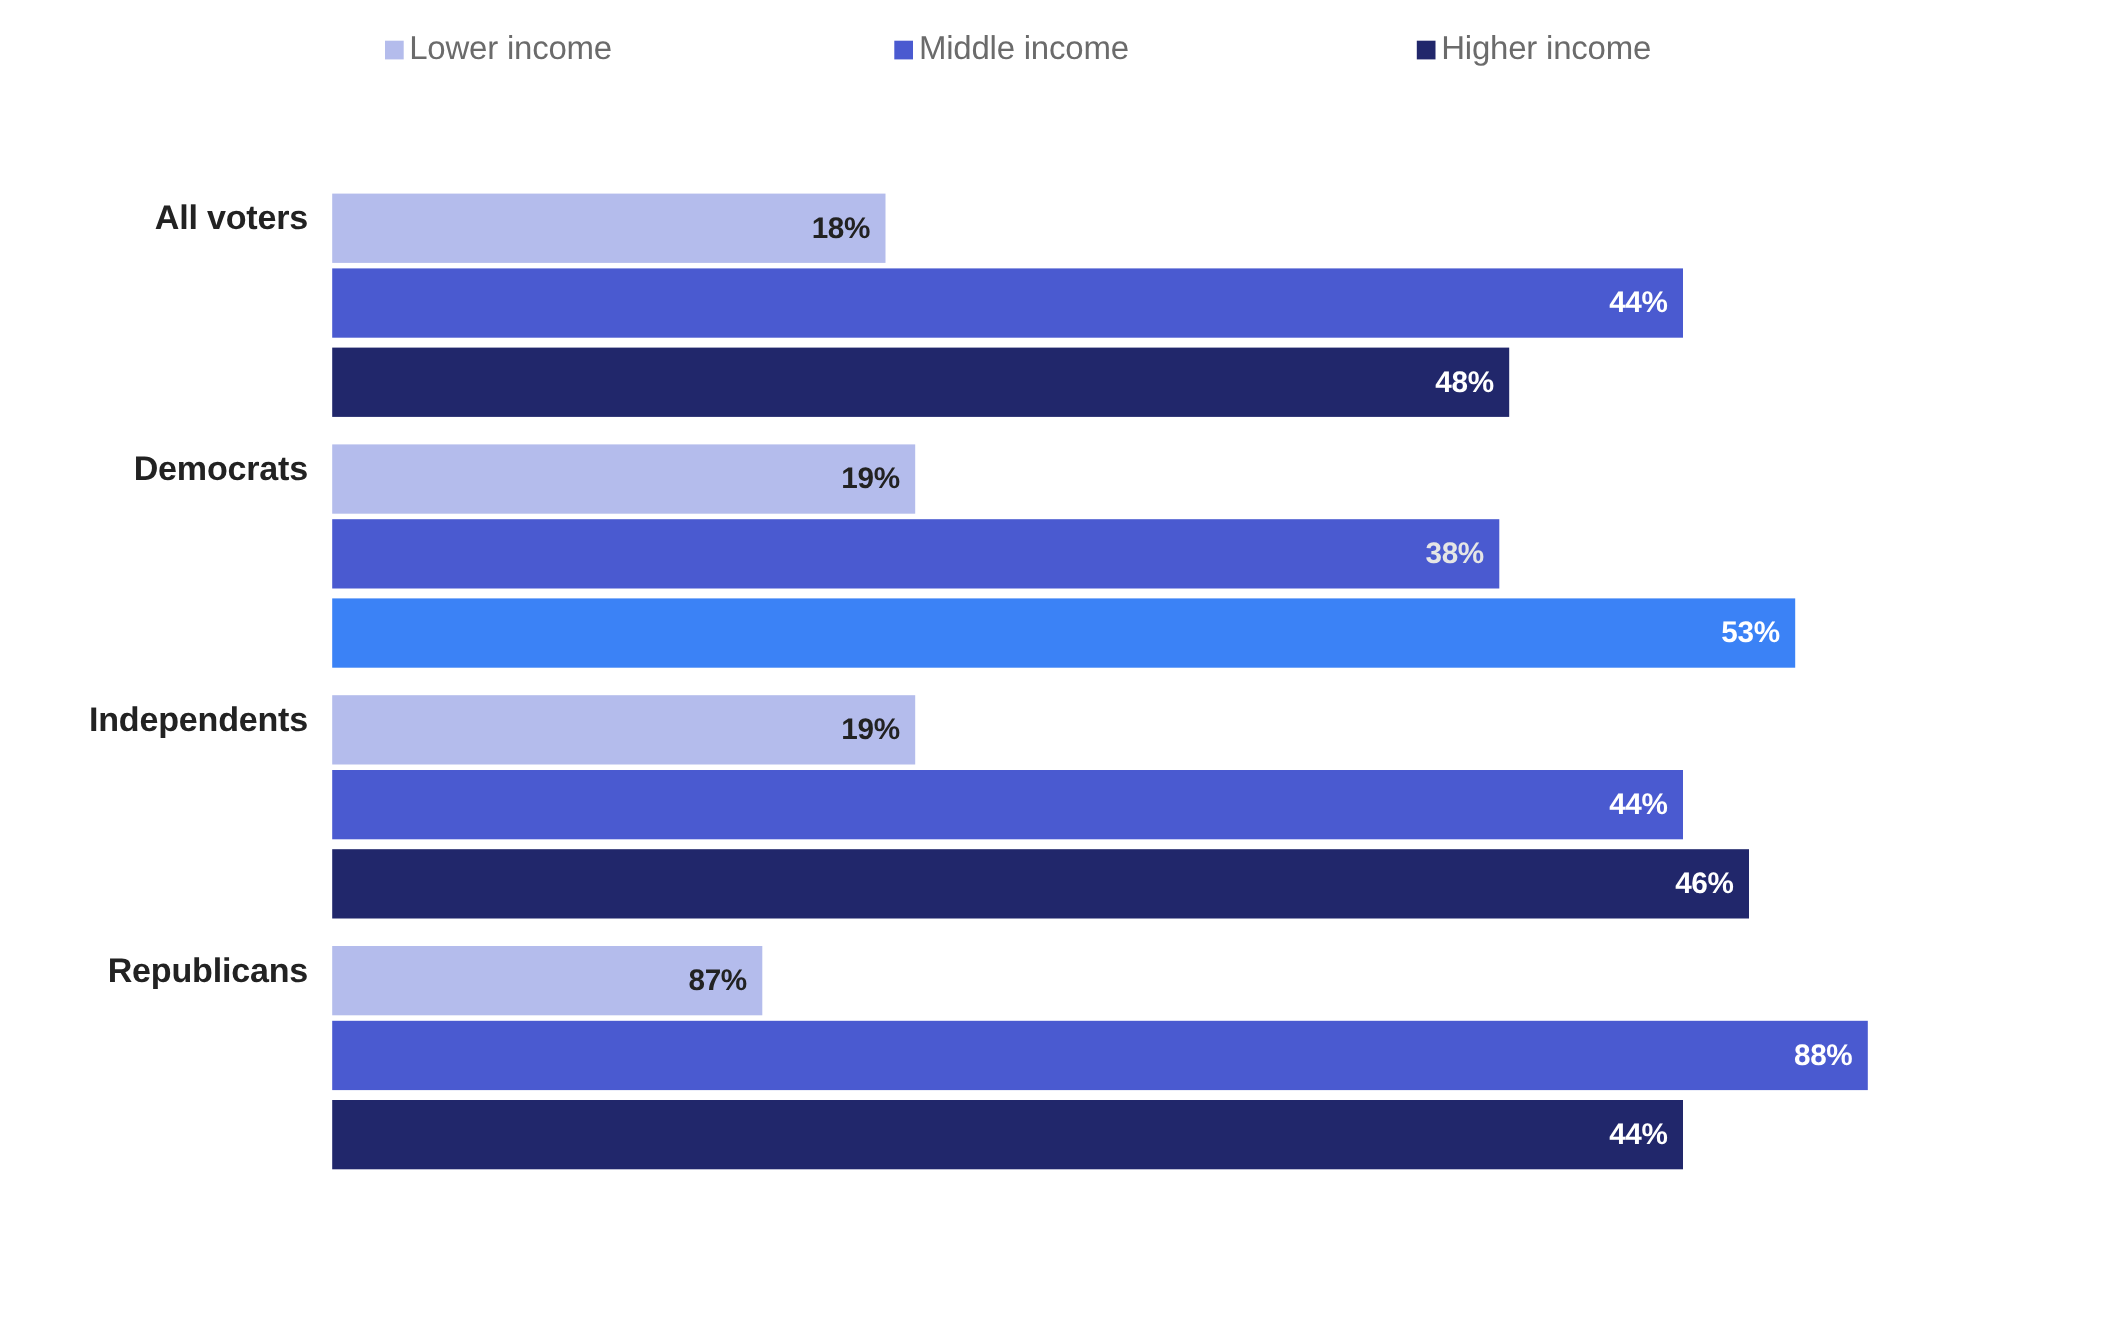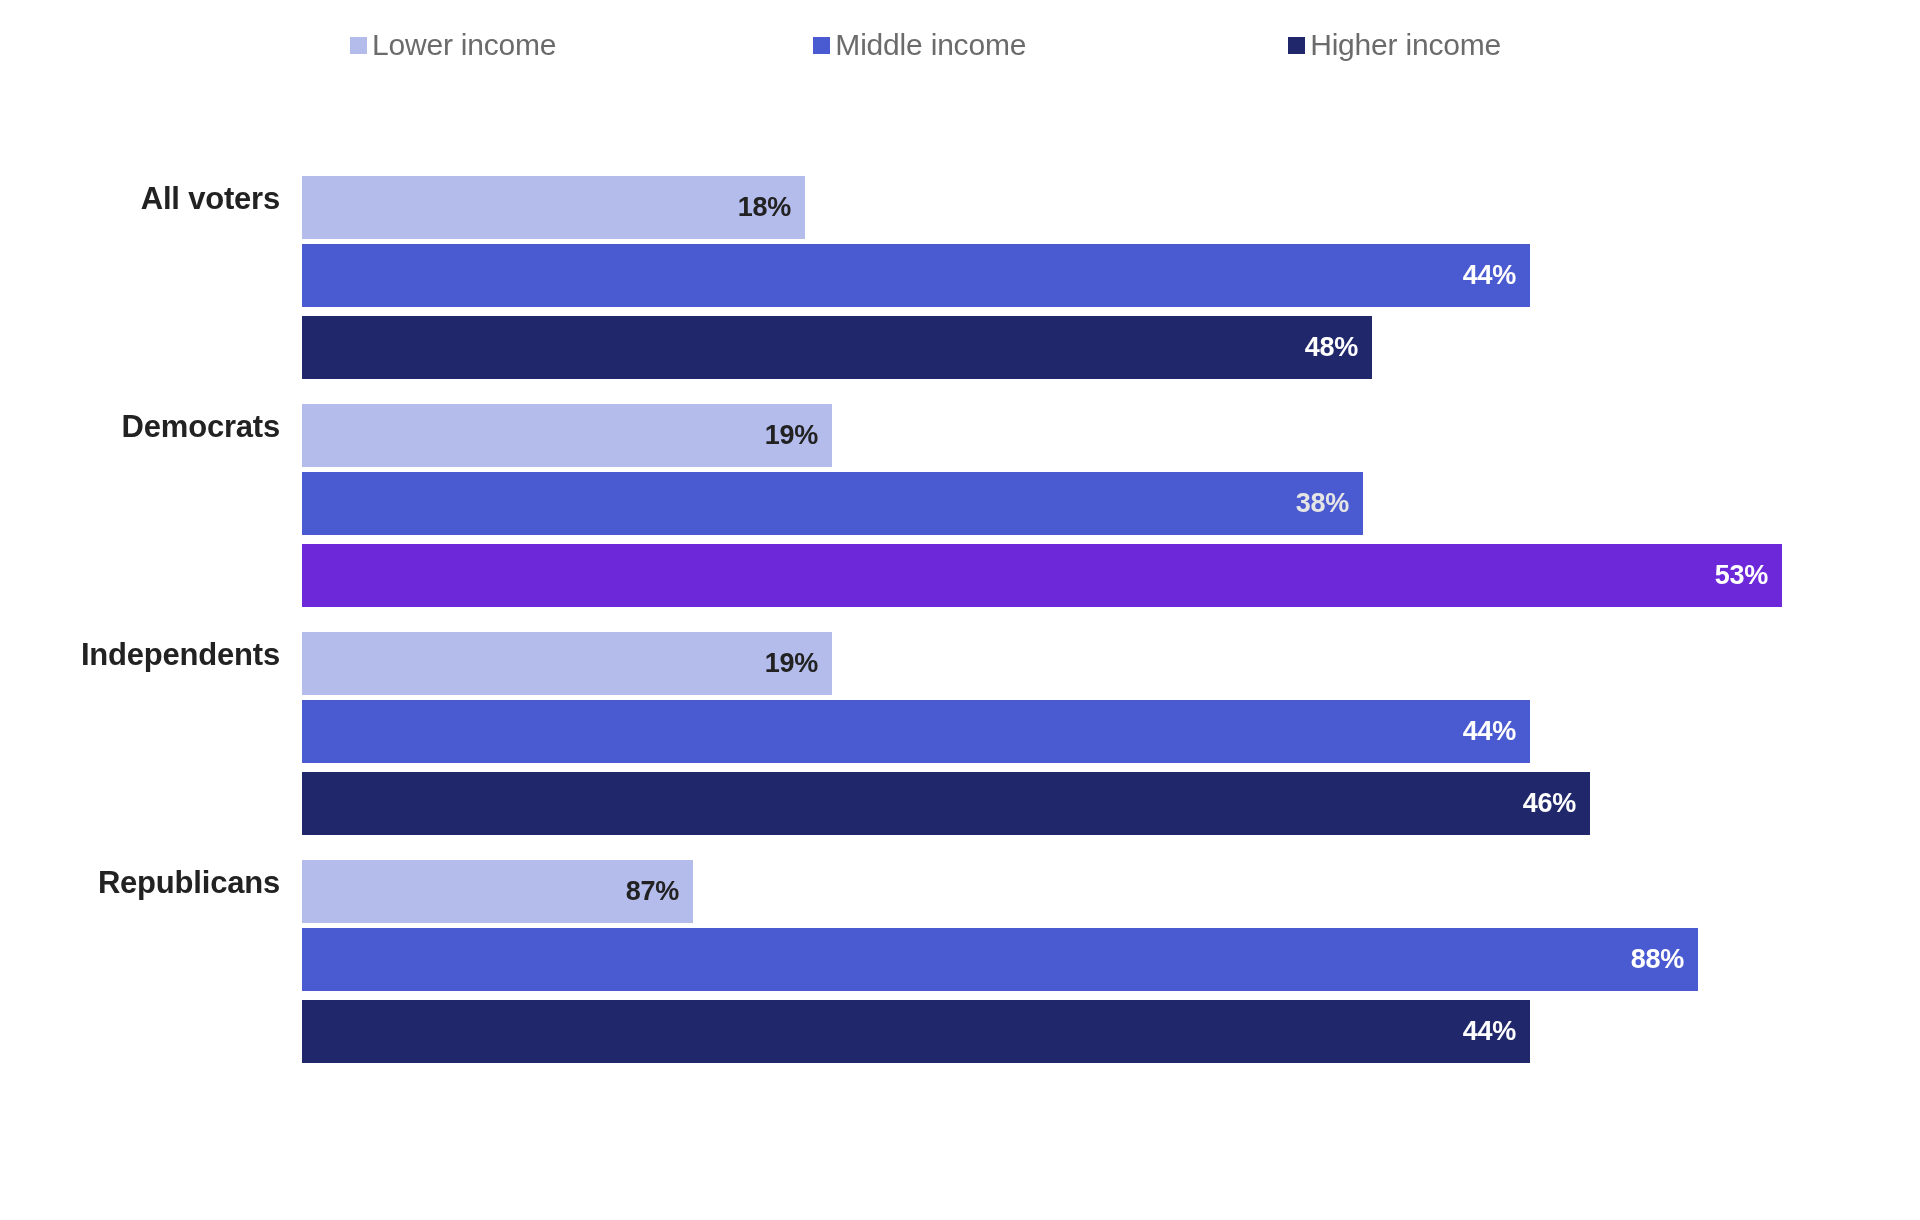--- a/index.html
+++ b/index.html
@@ -163,21 +163,21 @@
           <div class="bar" style="background:#b4bcec;width:530px">
             <span class="bar-value" style="color:#222222">19%</span>
           </div>
         </div>
         <div class="bar-row" style="top:105px">
           <div class="bar" style="background:#4a5ad0;width:1061px">
             <span class="bar-value" style="color:#e5e5e5">38%</span>
           </div>
         </div>
         <div class="bar-row" style="top:177px">
-          <div class="bar" style="background:#6d28d9;width:1480px">
+          <div class="bar" style="background:#3b82f6;width:1330px">
             <span class="bar-value" style="color:#ffffff">53%</span>
           </div>
         </div>
       </div>
     </div>
 
     <div class="group" style="top:456px">
       <div class="group-label">Independents</div>
       <div class="bars">
         <div class="bar-row" style="top:37px">

